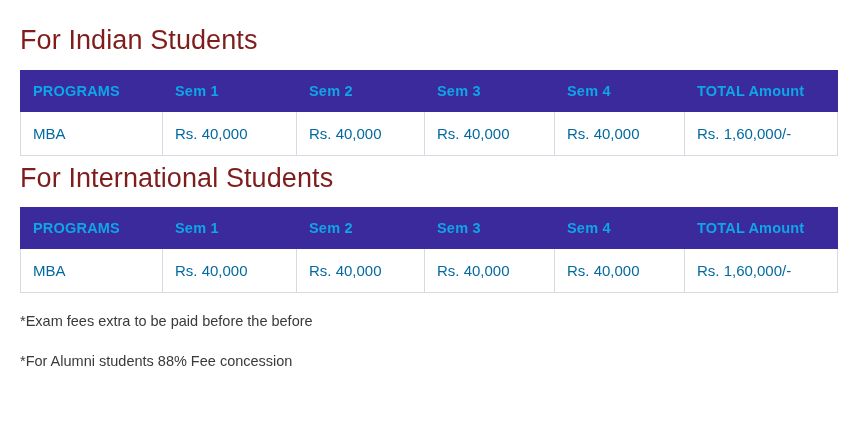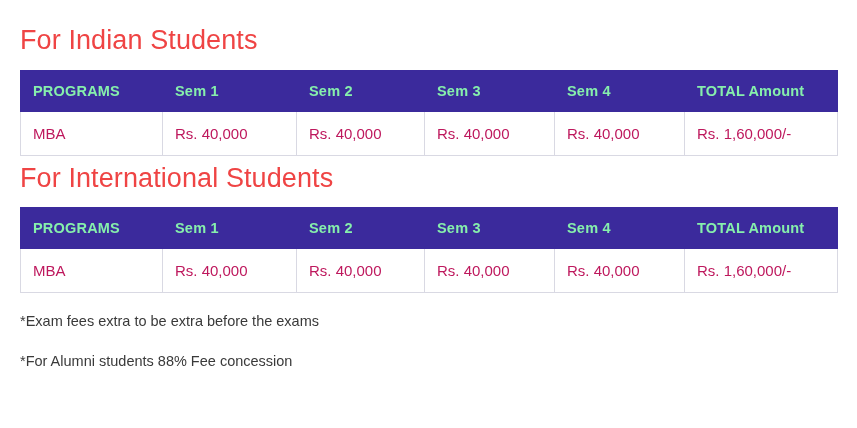--- a/index.html
+++ b/index.html
@@ -15,47 +15,47 @@
     overflow: hidden;
   }
   .page {
     padding: 26px 20px 0 20px;
     box-sizing: border-box;
     width: 857px;
   }
   .section-title {
     font-size: 27px;
     font-weight: 400;
-    color: #ef4444;
+    color: #7f1d1d;
     letter-spacing: 0.1px;
     margin: 0 0 14px 0;
     line-height: 1.1;
   }
   .section-title.second {
     margin-top: 8px;
   }
   table.fee-table {
     border-collapse: collapse;
     width: 817px;
     table-layout: fixed;
     margin: 0;
   }
   table.fee-table th {
     background: #3b2a9c;
-    color: #86efac;
+    color: #0ea5e9;
     font-size: 14.5px;
     font-weight: bold;
     text-align: left;
     padding: 12px 12px;
     border: 1px solid #3b2a9c;
     letter-spacing: 0.2px;
   }
   table.fee-table td {
     background: #ffffff;
-    color: #be185d;
+    color: #0369a1;
     font-size: 15px;
     font-weight: 400;
     text-align: left;
     padding: 13px 12px;
     border: 1px solid #d9d9e3;
   }
   col.c0 { width: 142px; }
   col.c1 { width: 134px; }
   col.c2 { width: 128px; }
   col.c3 { width: 130px; }
@@ -136,17 +136,17 @@
         <td>Rs. 40,000</td>
         <td>Rs. 40,000</td>
         <td>Rs. 40,000</td>
         <td>Rs. 40,000</td>
         <td>Rs. 1,60,000/-</td>
       </tr>
     </tbody>
   </table>
 
   <div class="notes">
-    <p class="note">*Exam fees extra to be extra before the exams</p>
+    <p class="note">*Exam fees extra to be paid before the before</p>
     <p class="note">*For Alumni students 88% Fee concession</p>
   </div>
 
 </div>
 
 </body></html>

